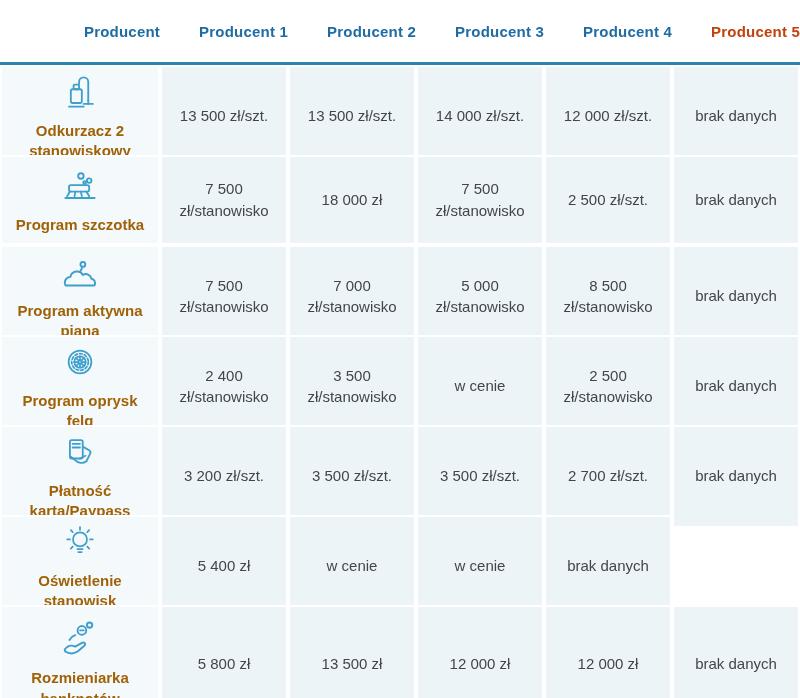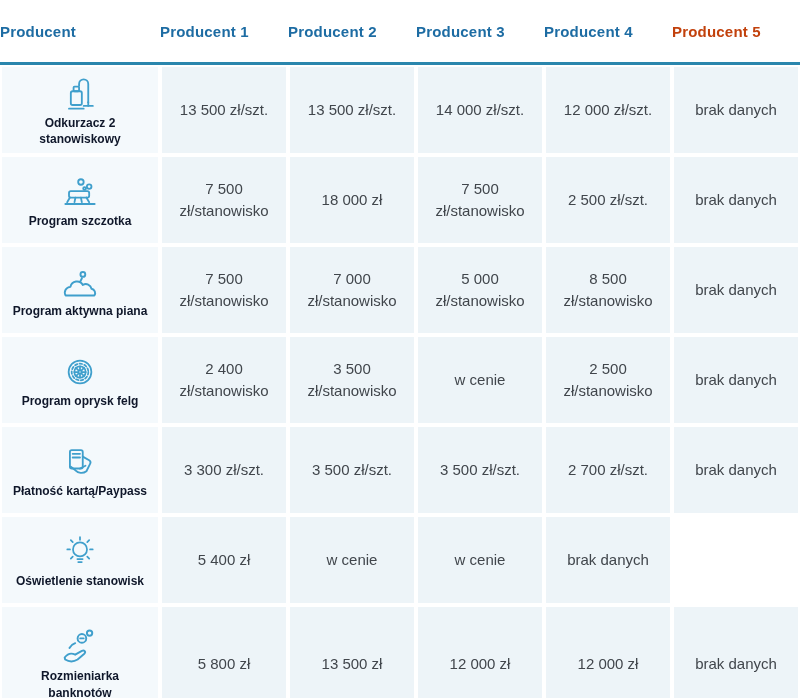--- a/index.html
+++ b/index.html
@@ -12,21 +12,21 @@
   .table { width: 800px; }
 
   
   .header-row {
     display: grid;
     grid-template-columns: 160px repeat(5, 128px);
     height: 62px;
     align-items: center;
   }
   .header-cell {
-    text-align: left;
+    text-align: right;
     font-size: 15px;
     font-weight: 700;
     color: #1d6ca3;
     letter-spacing: .2px;
   }
   .header-cell.accent-light { color: #c2410c; }
 
   .divider { height: 3px; background: #2a86ad; }
 
   
@@ -53,25 +53,25 @@
     padding: 8px 6px;
   }
   .label-cell {
     background: #f4f9fc;
     flex-direction: column;
     padding: 4px 10px;
   }
   .label-cell .icon { color: #3f9fcc; height: 42px; display: flex; align-items: flex-end; justify-content: center; }
   .label-cell .icon svg { display: block; }
   .label-text {
-    color: #0f172a;
-    font-size: 12px;
+    color: #a16207;
+    font-size: 15px;
     font-weight: 700;
     line-height: 1.35;
-    margin-top: 0;
+    margin-top: 8px;
     max-width: 136px;
   }
 </style>
 </head>
 <body>
 
 <div class="table">
   <div class="header-row">
     <div class="header-cell">Producent</div>
     <div class="header-cell">Producent 1</div>
@@ -204,21 +204,21 @@
             <svg width="44" height="40" viewBox="0 0 48 40" fill="none" stroke="currentColor" stroke-width="2" stroke-linecap="round" stroke-linejoin="round">
               <rect x="13" y="6" width="14" height="20" rx="2"></rect>
               <path d="M16 10 h8 M16 14 h8"></path>
               <path d="M27 13 l7 4 a3 3 0 0 1 1 4 l-4 8 c-4 3 -9 2 -12 -1 l-5 -4"></path>
               <path d="M24 26 l6 -3"></path>
             </svg>
           </span>
           <span class="label-text">Płatność kartą/Paypass</span>
         </div>
         <div class="cell data-cell">
-          <span>3 300 zł/szt.</span>
+          <span>3 200 zł/szt.</span>
         </div>
         <div class="cell data-cell">
           <span>3 500 zł/szt.</span>
         </div>
         <div class="cell data-cell">
           <span>3 500 zł/szt.</span>
         </div>
         <div class="cell data-cell">
           <span>2 700 zł/szt.</span>
         </div>

